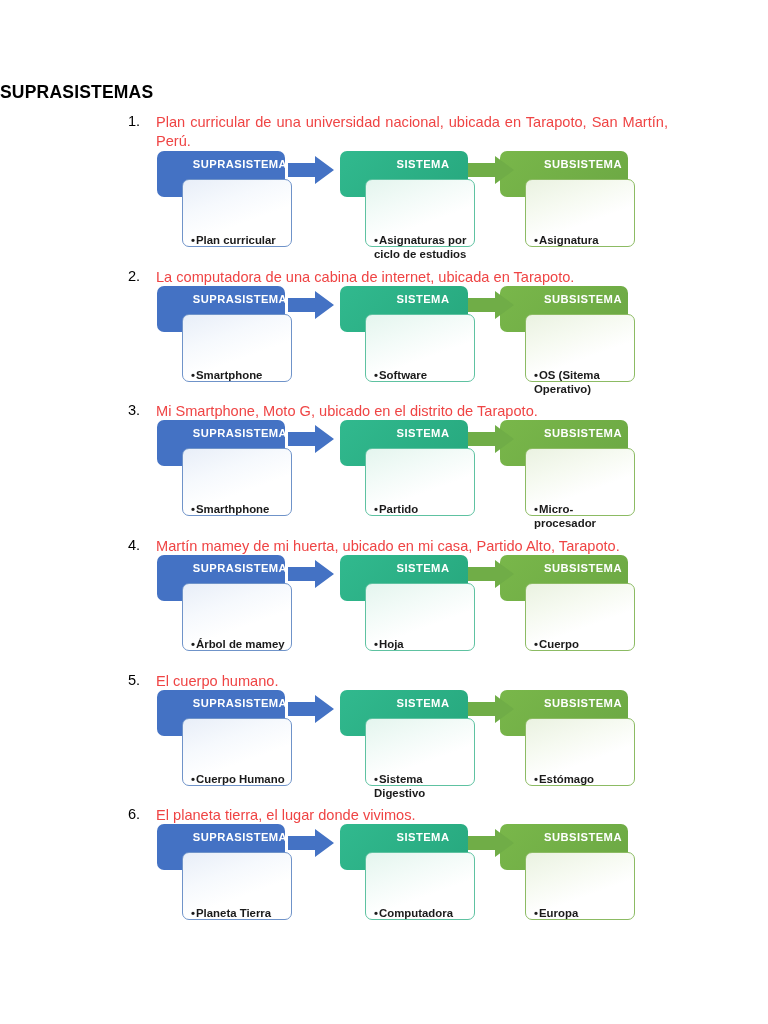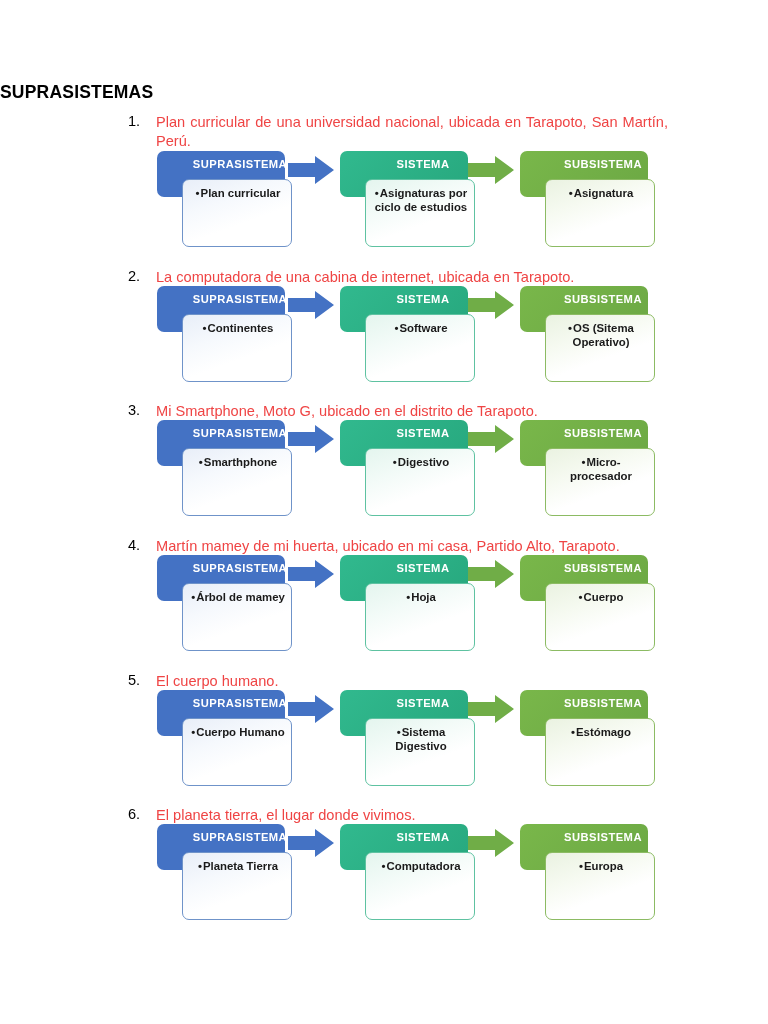--- a/index.html
+++ b/index.html
@@ -87,21 +87,21 @@
   }
 
   .group {
     position: absolute;
     top: 0;
     width: 152px;
     height: 100px;
   }
   .group.g1 { left: 29px; }
   .group.g2 { left: 212px; }
-  .group.g3 { left: 392px; }
+  .group.g3 { left: 372px; }
 
   
   .chip {
     position: absolute;
     left: 0;
     top: 0;
     width: 128px;
     height: 46px;
     border-radius: 7px;
     box-sizing: border-box;
@@ -153,23 +153,24 @@
     background: linear-gradient(160deg, #eaf2e1 0%, #f6faf1 34%, #ffffff 62%);
   }
 
   .bullet-text {
     display: block;
     font-family: "Liberation Sans", sans-serif;
     font-weight: bold;
     font-size: 11.4px;
     line-height: 13.6px;
     color: #1a1a1a;
-    text-align: center;
+    text-align: left;
     white-space: pre-line;
     padding-left: 2px;
+    margin-top: 47px;
   }
   .bullet-text::before {
     content: "\2022";
     font-weight: bold;
     margin-right: 1px;
   }
 
   
   .arrow {
     position: absolute;
@@ -237,21 +238,21 @@
       <span class="item-num">2.</span>
       <span class="item-text nojust">La computadora de una cabina de internet, ubicada en Tarapoto.</span>
     </div>
   </div>
   <div class="diagram" style="top:286px;">
     <div class="group g1">
       <div class="chip blue">
         <span class="chip-label">SUPRASISTEMA</span>
       </div>
       <div class="bodybox blue">
-        <span class="bullet-text">Continentes</span>
+        <span class="bullet-text">Smartphone</span>
       </div>
     </div>
     <div class="arrow a1">
       <svg viewBox="0 0 46 30" xmlns="http://www.w3.org/2000/svg">
           <polygon points="0,8 27,8 27,1 46,15 27,29 27,22 0,22" fill="#4472C4"></polygon>
         </svg>
     </div>
     <div class="group g2">
       <div class="chip teal">
         <span class="chip-label">SISTEMA</span>
@@ -293,21 +294,21 @@
     <div class="arrow a1">
       <svg viewBox="0 0 46 30" xmlns="http://www.w3.org/2000/svg">
           <polygon points="0,8 27,8 27,1 46,15 27,29 27,22 0,22" fill="#4472C4"></polygon>
         </svg>
     </div>
     <div class="group g2">
       <div class="chip teal">
         <span class="chip-label">SISTEMA</span>
       </div>
       <div class="bodybox teal">
-        <span class="bullet-text">Digestivo</span>
+        <span class="bullet-text">Partido</span>
       </div>
     </div>
     <div class="arrow a2">
       <svg viewBox="0 0 46 30" xmlns="http://www.w3.org/2000/svg">
           <polygon points="0,8 27,8 27,1 46,15 27,29 27,22 0,22" fill="#70AD47"></polygon>
         </svg>
     </div>
     <div class="group g3">
       <div class="chip green">
         <span class="chip-label">SUBSISTEMA</span>

